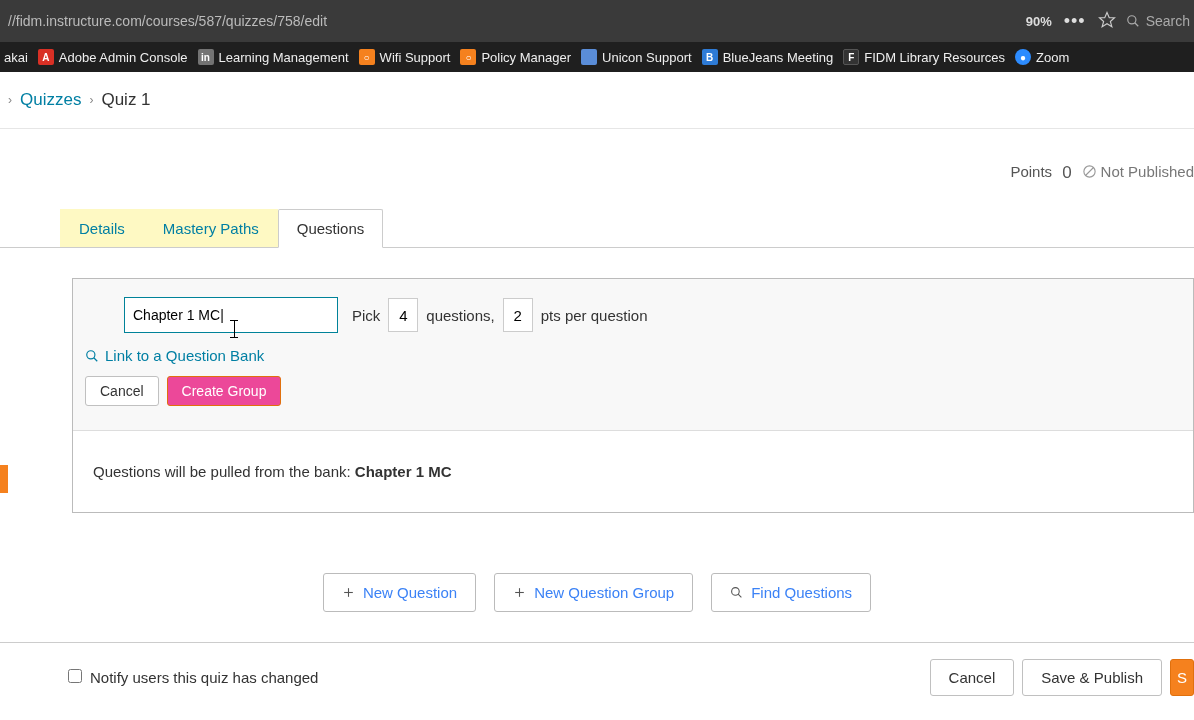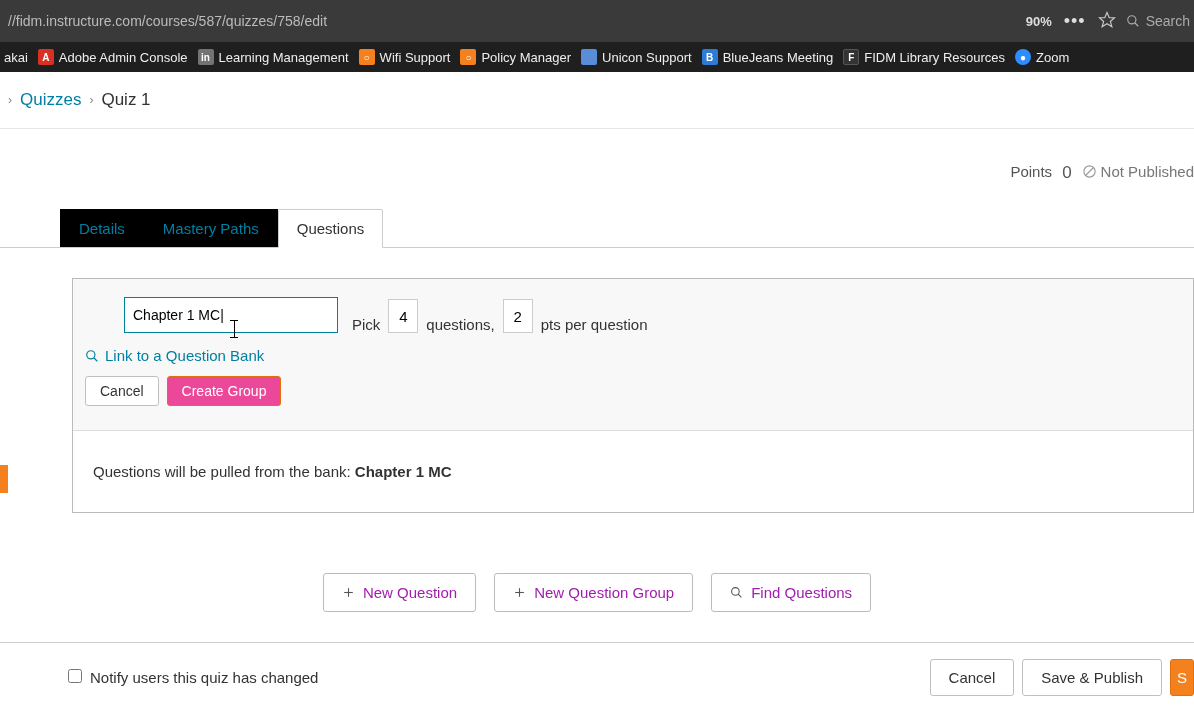--- a/index.html
+++ b/index.html
@@ -35,47 +35,47 @@
 
   
   .points-row { padding: 34px 0 8px 0; display: flex; justify-content: flex-end; align-items: flex-start; gap: 10px; font-size: 15px; }
   .points-label { color: #555; }
   .points-value { font-size: 17px; color: #555; }
   .publish-status { display: flex; align-items: center; gap: 4px; color: #777; margin-right: 0; }
   .publish-status svg { width: 15px; height: 15px; stroke: #999; fill: none; stroke-width: 1.8; }
 
   
   .tabs { display: flex; border-bottom: 1px solid #ccc; margin-top: 18px; padding-left: 60px; }
-  .tab { padding: 10px 18px; color: #007fa3; cursor: pointer; font-size: 15px; background: #000000; border: 1px solid transparent; border-bottom: none; position: relative; }
+  .tab { padding: 10px 18px; color: #007fa3; cursor: pointer; font-size: 15px; background: #fef9c3; border: 1px solid transparent; border-bottom: none; position: relative; }
   .tab.active { border: 1px solid #ccc; border-bottom: 1px solid #fff; margin-bottom: -1px; color: #333; background: #fff; border-radius: 2px 2px 0 0; }
 
   
   .content-area { padding: 30px 0 0 72px; }
   .group-box { border: 1px solid #bbb; background: #f8f8f8; padding: 18px 12px 18px 12px; }
-  .group-controls-row { display: flex; align-items: flex-end; gap: 8px; padding-left: 39px; }
+  .group-controls-row { display: flex; align-items: center; gap: 8px; padding-left: 39px; }
   .group-name-input { width: 214px; height: 36px; border: 1px solid #008299; padding: 4px 8px; font-size: 14px; background: #fff; font-family: inherit; }
   .pick-label { font-size: 15px; color: #333; margin-left: 6px; }
   .num-input { width: 30px; height: 34px; border: 1px solid #ccc; background: #fff; text-align: center; font-size: 15px; font-family: inherit; }
   .questions-label { font-size: 15px; color: #333; }
   .pts-label { font-size: 15px; color: #333; }
   
   .link-bank-row { margin-top: 14px; display: flex; align-items: center; gap: 6px; color: #007fa3; cursor: pointer; font-size: 15px; }
   .link-bank-row svg { width: 14px; height: 14px; stroke: #007fa3; fill: none; stroke-width: 2; }
   
   .group-buttons-row { margin-top: 12px; display: flex; gap: 8px; }
   .btn { padding: 6px 14px; font-size: 14px; cursor: pointer; border-radius: 3px; font-family: inherit; }
   .btn-default { background: #fff; border: 1px solid #c0c0c0; color: #333; }
   .btn-primary { background: #ec4899; border: 1px solid #e0700d; color: #fff; }
   
   .bank-info-row { border-top: 1px solid #ddd; margin: 24px -12px -18px -12px; padding: 32px 20px; background: #fff; font-size: 15px; color: #333; }
   .bank-info-row b { font-weight: bold; }
 
   
   .action-buttons-row { display: flex; justify-content: center; gap: 18px; margin-top: 60px; margin-bottom: 30px; }
-  .action-btn { padding: 10px 18px; font-size: 15px; border: 1px solid #bbb; background: #fff; color: #a21caf; cursor: pointer; display: flex; align-items: center; gap: 8px; border-radius: 3px; font-family: inherit; }
+  .action-btn { padding: 10px 18px; font-size: 15px; border: 1px solid #bbb; background: #fff; color: #3b82f6; cursor: pointer; display: flex; align-items: center; gap: 8px; border-radius: 3px; font-family: inherit; }
   .action-btn svg { width: 13px; height: 13px; stroke: #555; fill: none; stroke-width: 2; }
 
   
   .bottom-bar { border-top: 1px solid #ccc; padding: 16px 0 16px 68px; display: flex; align-items: center; justify-content: space-between; }
   .notify-wrap { display: flex; align-items: flex-start; gap: 8px; font-size: 15px; color: #333; }
   .notify-wrap input[type=checkbox] { width: 14px; height: 14px; }
   .bottom-buttons { display: flex; gap: 8px; align-items: center; }
   .btn-lg { padding: 9px 18px; font-size: 15px; }
   .btn-save-right { background: #f5811e; border: 1px solid #e0700d; color: #fff; padding: 9px 6px; }
 

